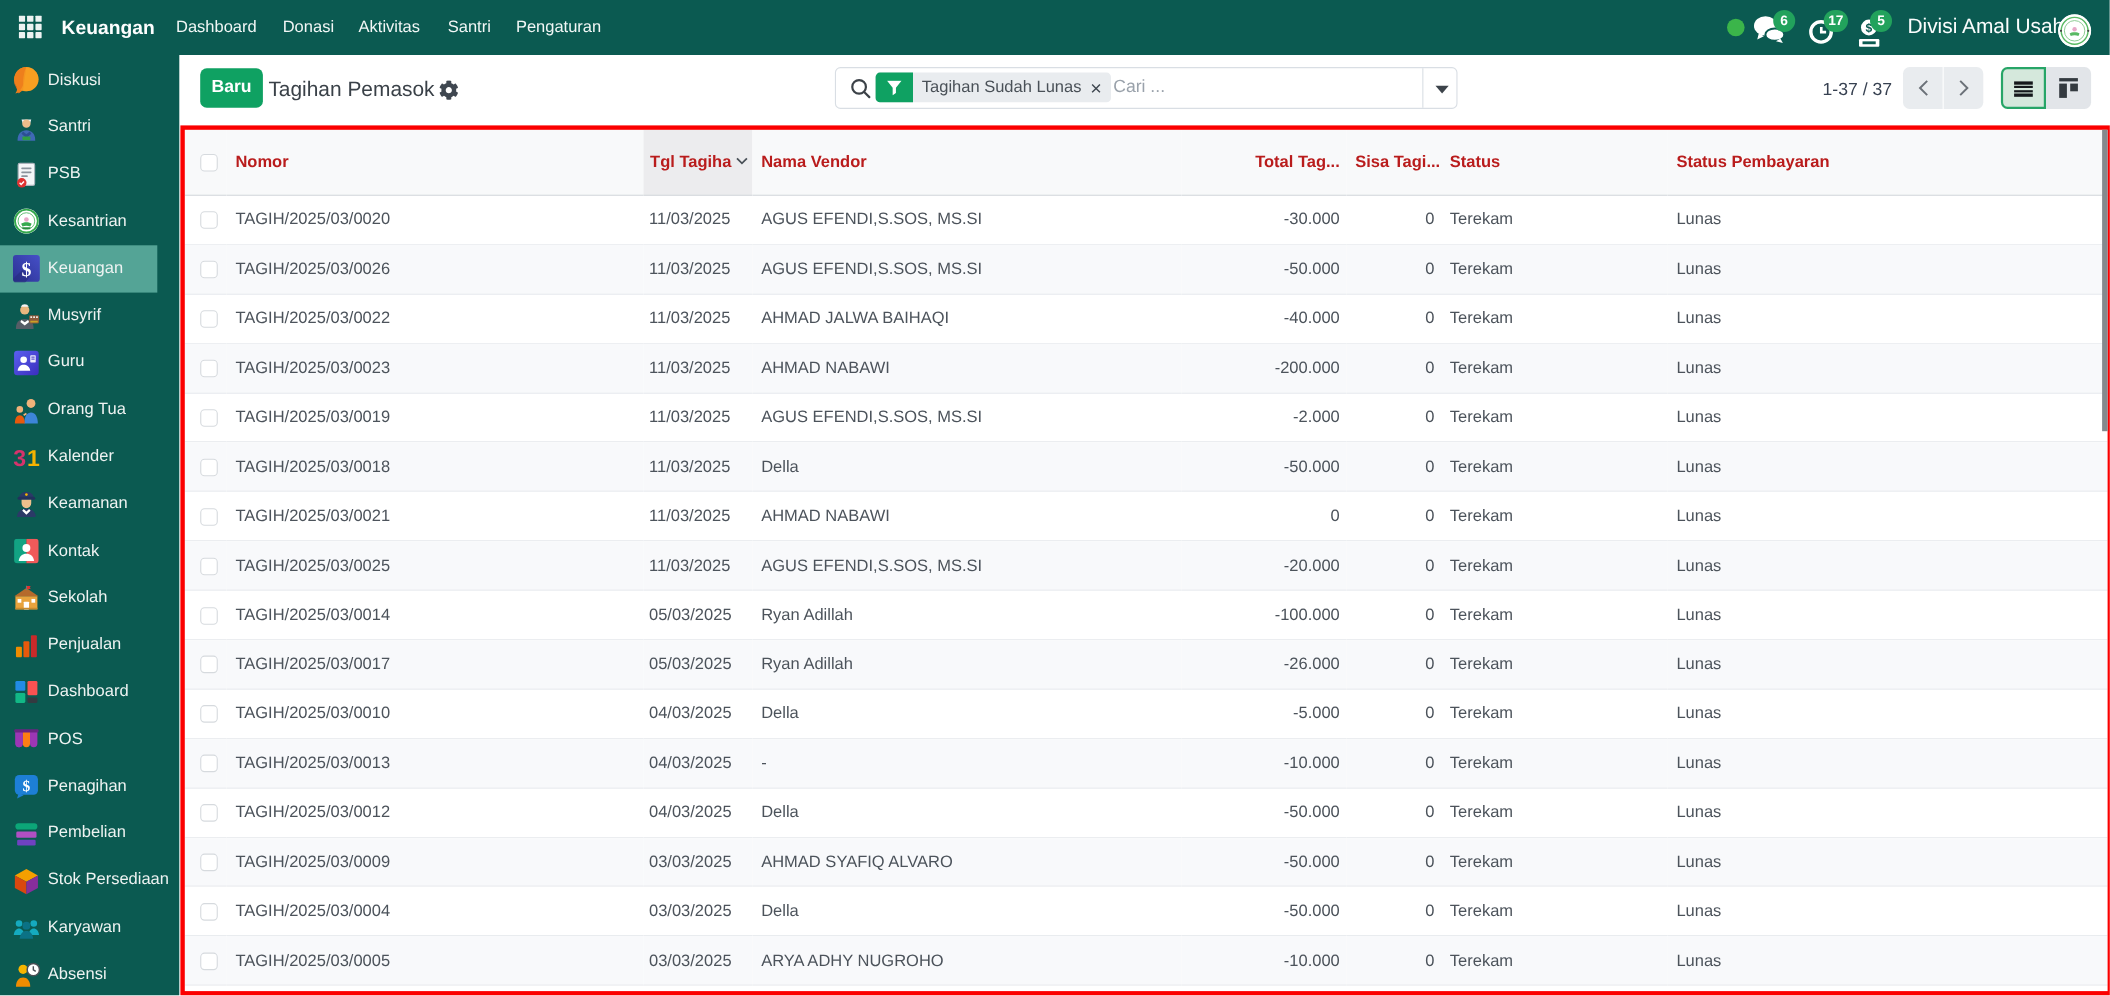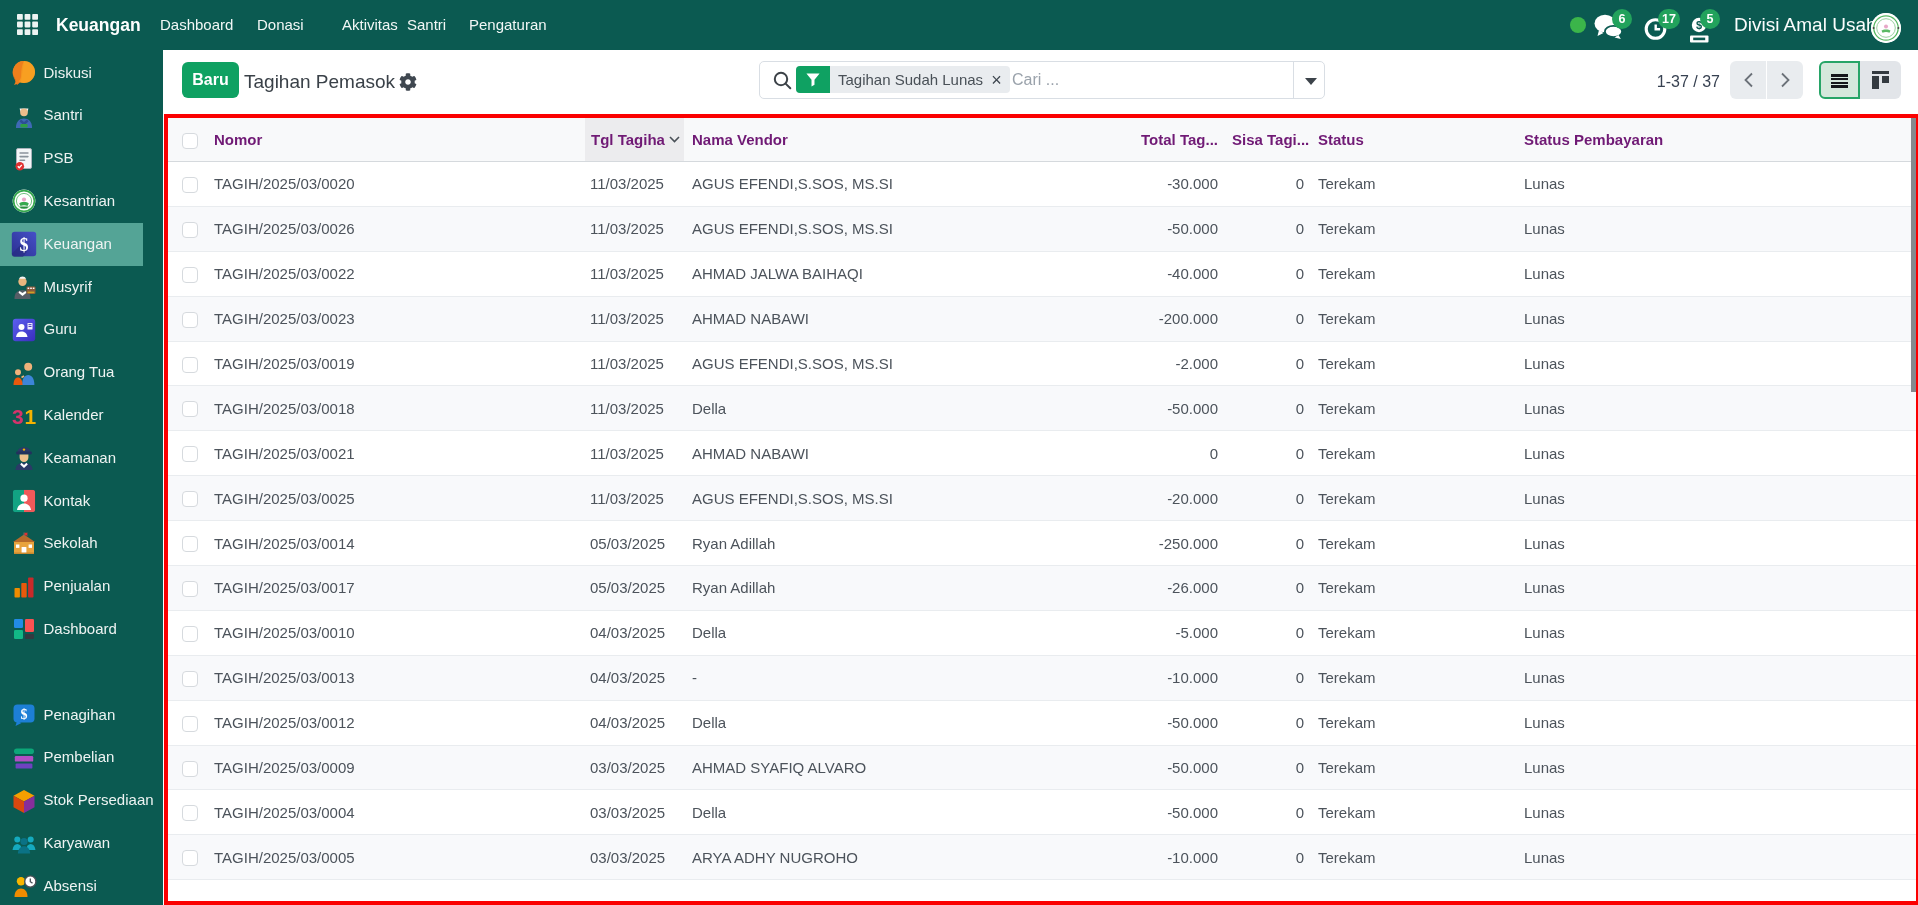--- a/index.html
+++ b/index.html
@@ -47,21 +47,21 @@
 .hamb{position:absolute;left:10px;top:11px;width:17px;height:14px;display:flex;flex-direction:column;justify-content:space-between}
 .hamb i{display:block;height:2.6px;background:#15181b}
 .kanic{position:absolute;left:12px;top:10px;width:17px;height:18px}
 .kanic i{position:absolute;background:#343a40}
 .kanic .k1{left:0;top:0;width:17px;height:2.5px}
 .kanic .k2{left:0;top:4.5px;width:7.3px;height:13.5px}
 .kanic .k3{left:10px;top:4.5px;width:7px;height:7.5px}
 
 .tablewrap{position:absolute;left:168px;top:118px;width:1748px;height:783px;background:#fff;overflow:hidden;z-index:1}
 table{border-collapse:separate;border-spacing:0;table-layout:fixed;width:1748px;font-size:15px;color:#4c535b}
-th{height:44px;background:#f8f9fa;border-bottom:1px solid #d5d9dd;font-weight:700;color:#701a75;text-align:left;padding:0 8px;font-size:15px;white-space:nowrap;overflow:hidden}
+th{height:60px;background:#f8f9fa;border-bottom:1px solid #d5d9dd;font-weight:700;color:#b91c1c;text-align:left;padding:0 8px;font-size:15px;white-space:nowrap;overflow:hidden}
 th.sorted{background:#ececee}
 td{height:44.9px;border-bottom:1px solid #e9ecef;padding:0 8px;white-space:nowrap;overflow:hidden}
 tbody tr:nth-child(even) td{background:#f8f9fb}
 td.num,th.num{text-align:right;padding-right:6px}
 th.thdate{padding-left:6px}
 td.cb,th.cb{padding:0 0 0 14px}
 td:nth-child(3){padding-left:5px}
 .chk{display:inline-block;width:16px;height:16px;border:1px solid #d6dade;border-radius:4px;background:#fff;vertical-align:middle}
 .redframe{position:absolute;left:164px;top:114px;width:1756px;height:791px;border:4px solid #fb0000;z-index:6;pointer-events:none}
 .thumb{position:absolute;left:1911px;top:118px;width:5px;height:274px;background:#85898d;z-index:7}
@@ -81,21 +81,21 @@
           <rect x="7.6" y="7.6" width="5.8" height="5.8" rx="0.8"></rect>
           <rect x="15.2" y="7.6" width="5.8" height="5.8" rx="0.8"></rect>
           <rect x="0" y="15.2" width="5.8" height="5.8" rx="0.8"></rect>
           <rect x="7.6" y="15.2" width="5.8" height="5.8" rx="0.8"></rect>
           <rect x="15.2" y="15.2" width="5.8" height="5.8" rx="0.8"></rect>
         </g>
       </svg>
   <span class="brand">Keuangan</span>
   <span class="tmenu" style="left:160px">Dashboard</span>
   <span class="tmenu" style="left:257px">Donasi</span>
-  <span class="tmenu" style="left:342px">Aktivitas</span>
+  <span class="tmenu" style="left:326px">Aktivitas</span>
   <span class="tmenu" style="left:407px">Santri</span>
   <span class="tmenu" style="left:469px">Pengaturan</span>
   <span class="dot"></span>
   <svg class="ticon" style="left:1594px;top:14px" width="30" height="25" viewBox="0 0 30 25">
         <ellipse cx="11" cy="9.5" rx="10.5" ry="8.8" fill="#fff"></ellipse>
         <path d="M5 16l-1.5 6 6-3z" fill="#fff"></path>
         <g>
           <ellipse cx="19.5" cy="17.5" rx="8.6" ry="5.6" fill="#fff" stroke="#0b5a51" stroke-width="1.8"></ellipse>
           <path d="M24.5 21l2.3 4-6.3-1.6z" fill="#fff"></path>
         </g>
@@ -278,20 +278,30 @@
         <span class="slabel">Penjualan</span>
       </div>
 <div class="sitem" style="top:558.0px">
         <span class="sic"><svg width="26" height="26" viewBox="0 0 26 26">
             <rect x="3" y="3" width="9" height="9" rx="1.2" fill="#228be6"></rect>
             <rect x="14" y="3" width="9" height="13" rx="1.2" fill="#fa5252"></rect>
             <rect x="3" y="14" width="9" height="9" rx="1.2" fill="#12b886"></rect>
             <rect x="14" y="18" width="9" height="5" rx="1.2" fill="#343a40"></rect>
           </svg></span>
         <span class="slabel">Dashboard</span>
+      </div>
+<div class="sitem" style="top:600.8px">
+        <span class="sic"><svg width="26" height="26" viewBox="0 0 26 26">
+            <path d="M3 6h20v11a3.3 3.3 0 0 1-6.6 0V6z" fill="#9c36b5" transform="translate(-13.4 0)"></path>
+            <path d="M9.7 6h6.6v11a3.3 3.3 0 0 1-6.6 0z" fill="#fd7e14"></path>
+            <path d="M16.3 6H23v11a3.3 3.3 0 0 1-6.7 0z" fill="#9c36b5"></path>
+            <path d="M3 6h6.7v11a3.35 3.35 0 0 1-6.7 0z" fill="#9c36b5"></path>
+            <rect x="2" y="4" width="22" height="3" rx="1" fill="#6a2483"></rect>
+          </svg></span>
+        <span class="slabel">POS</span>
       </div>
 <div class="sitem" style="top:643.6px">
         <span class="sic"><svg width="26" height="26" viewBox="0 0 26 26">
             <rect x="2.5" y="2.5" width="21" height="18" rx="4" fill="#1d7fd6"></rect>
             <path d="M6 19l-1.5 5 6-3z" fill="#1d7fd6"></path>
             <text x="13" y="17" font-family="Liberation Serif" font-size="14" font-weight="bold" fill="#fff" text-anchor="middle">$</text>
           </svg></span>
         <span class="slabel">Penagihan</span>
       </div>
 <div class="sitem" style="top:686.4px">
@@ -493,21 +503,21 @@
 <td class="num">-20.000</td>
             <td class="num">0</td>
             <td>Terekam</td>
             <td>Lunas</td>
           </tr>
 <tr>
 <td class="cb"><span class="chk"></span></td>
 <td>TAGIH/2025/03/0014</td>
             <td>05/03/2025</td>
             <td>Ryan Adillah</td>
-<td class="num">-250.000</td>
+<td class="num">-100.000</td>
             <td class="num">0</td>
             <td>Terekam</td>
             <td>Lunas</td>
           </tr>
 <tr>
 <td class="cb"><span class="chk"></span></td>
 <td>TAGIH/2025/03/0017</td>
             <td>05/03/2025</td>
             <td>Ryan Adillah</td>
 <td class="num">-26.000</td>

